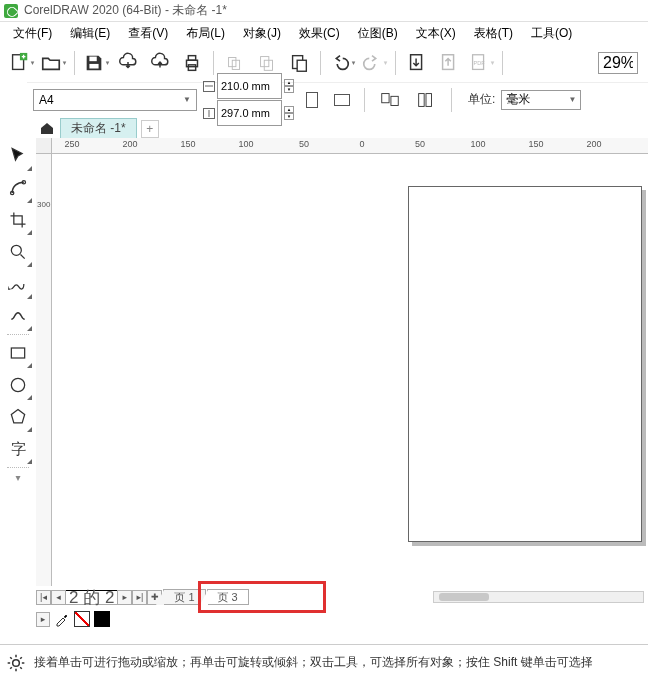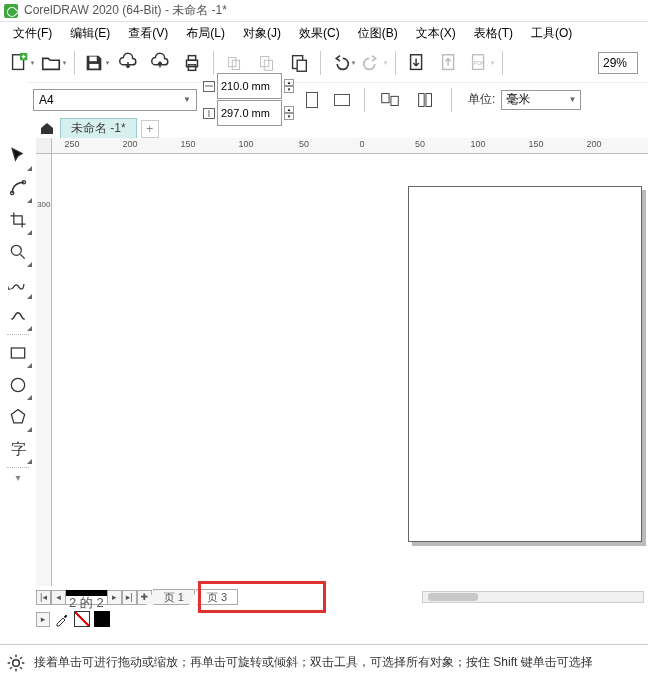--- a/index.html
+++ b/index.html
@@ -13,21 +13,21 @@
   .menubar { height: 22px; display: flex; align-items: center; padding: 0 8px; gap: 8px; text-align: center; }
   .menu-item { padding: 2px 5px; color: #000; cursor: default; }
   
   .toolbar { height: 38px; background: #fff; display: flex; align-items: center; padding: 0 6px; gap: 2px; }
   .tb-sep { width: 1px; height: 24px; background: #ccc; margin: 0 4px; }
   .tb-btn { width: 30px; height: 30px; display: flex; align-items: center; justify-content: center; color: #333; cursor: default; }
   .tb-btn.disabled { color: #bbb; }
   .tb-btn svg { width: 22px; height: 22px; }
   .tb-btn .dd { font-size: 7px; margin-left: 1px; color: #777; }
   .tb-btn.disabled .dd { color: #ccc; }
-  .zoom-input { width: 40px; height: 22px; border: 1px solid #999; font-size: 12px; padding: 0 4px; text-align:left; margin-left:auto; margin-right:4px;}
+  .zoom-input { width: 40px; height: 22px; border: 1px solid #999; font-size: 16px; padding: 0 4px; text-align:left; margin-left:auto; margin-right:4px;}
   
   .propbar { height: 34px; background: #fff; display: flex; align-items: center; padding: 0 6px; gap: 6px; border-top:1px solid #eee;margin-left:27px;}
   .paper-sel { width: 164px; height: 22px; border: 1px solid #999; display:flex; align-items:center; padding:0 5px; justify-content:space-between; font-size:12px;}
   .dim-grp { display:flex; flex-direction:column; gap:1px;}
   .dim-row { display:flex; align-items:center; gap:2px;}
   .dim-icon { width:12px; height:11px; border:1px solid #666; position:relative;}
   .dim-icon.h::after{content:"";position:absolute;left:1px;right:1px;top:50%;border-top:1px solid #666;transform:translateY(-50%);}
   .dim-icon.v::after{content:"";position:absolute;top:1px;bottom:1px;left:50%;border-left:1px solid #666;transform:translateX(-50%);}
   .dim-input { height:14px; width:65px; border:1px solid #999; font-size:11px; padding:12px 3px;}
   .spin { width:10px; display:flex; flex-direction:column;}
@@ -61,21 +61,21 @@
   .ruler-h .rtick{top:1px; transform:translateX(-50%);}
   .ruler-v .rtick{left:2px; width:12px; text-align:center; transform:translateY(-50%) rotate(0deg); writing-mode:vertical-rl;}
   .ruler-v .rtick{writing-mode:horizontal-tb; transform:translateY(-50%); font-size:8px; left:1px;text-align:right;}
   .canvas-bg{position:absolute; left:16px; top:16px; right:0; bottom:0; background:#fff;}
   .page-shadow{position:absolute; left:360px; top:36px; width:234px; height:356px; background:#bbb;}
   .page{position:absolute; left:356px; top:32px; width:234px; height:356px; background:#fff; border:1px solid #666;}
   
   .page-nav { height: 22px; display: flex; align-items: center; padding-left: 36px; position:relative;}
   .nav-btns{display:flex;align-items:center;gap:0;}
   .nav-btn{width:15px;height:15px;border:1px solid #aaa;display:flex;align-items:center;justify-content:center;font-size:9px;color:#555;background:#f5f5f5;}
-  .page-counter{padding:0 3px;color:#555; font-size:13px; border-top:6px solid #000000; border-bottom:1px solid #aaa; height:15px; line-height:13px;text-align:right;}
+  .page-counter{padding:0 3px;color:#555; font-size:17px; border-top:1px solid #000000; border-bottom:1px solid #aaa; height:15px; line-height:13px;text-align:right;}
   .page-tab{height:16px; padding:0 10px; border:1px solid #aaa; border-top-left-radius:0; background:#f5f5f5; display:flex; align-items:center; font-size:11px; color:#555; margin-left:1px; position:relative;}
   .page-tab::before{content:"";position:absolute;left:-8px;top:0;width:0;height:0;border-bottom:15px solid #f5f5f5;border-left:8px solid transparent;}
   .page-tab.active{background:#fff;}
   .page-tab.active::before{border-bottom-color:#fff;}
   .hscroll-track{flex:1; height:12px; background:#f0f0f0; border:1px solid #ccc; margin:0 4px; position:relative;}
   .hscroll-thumb{position:absolute; left:5px; top:1px; height:8px; width:50px; background:#c8c8c8; border-radius:3px;}
   .highlight-box{position:absolute; border:3px solid #e03030; pointer-events:none;}
   
   .colorbar { height: 22px; display: flex; align-items: center; padding-left: 36px; gap:4px;}
   .colorbar .nav-btn{width:14px;}

